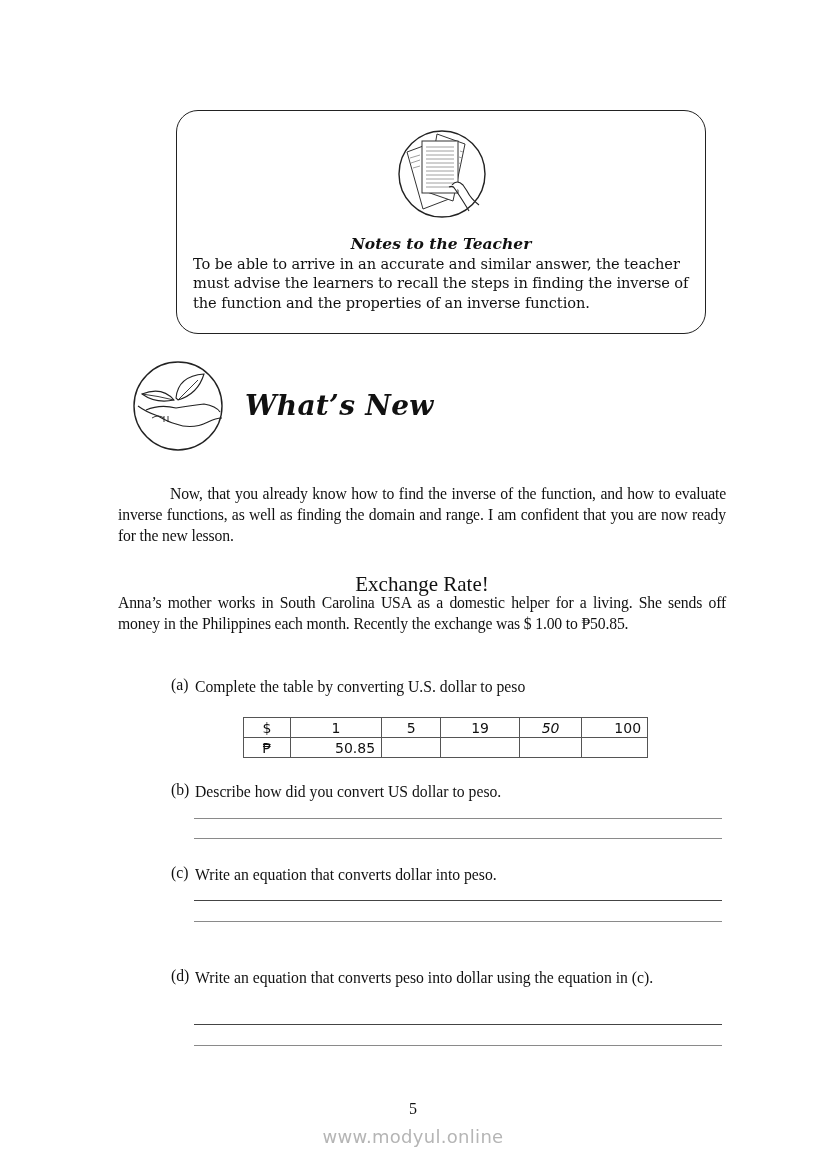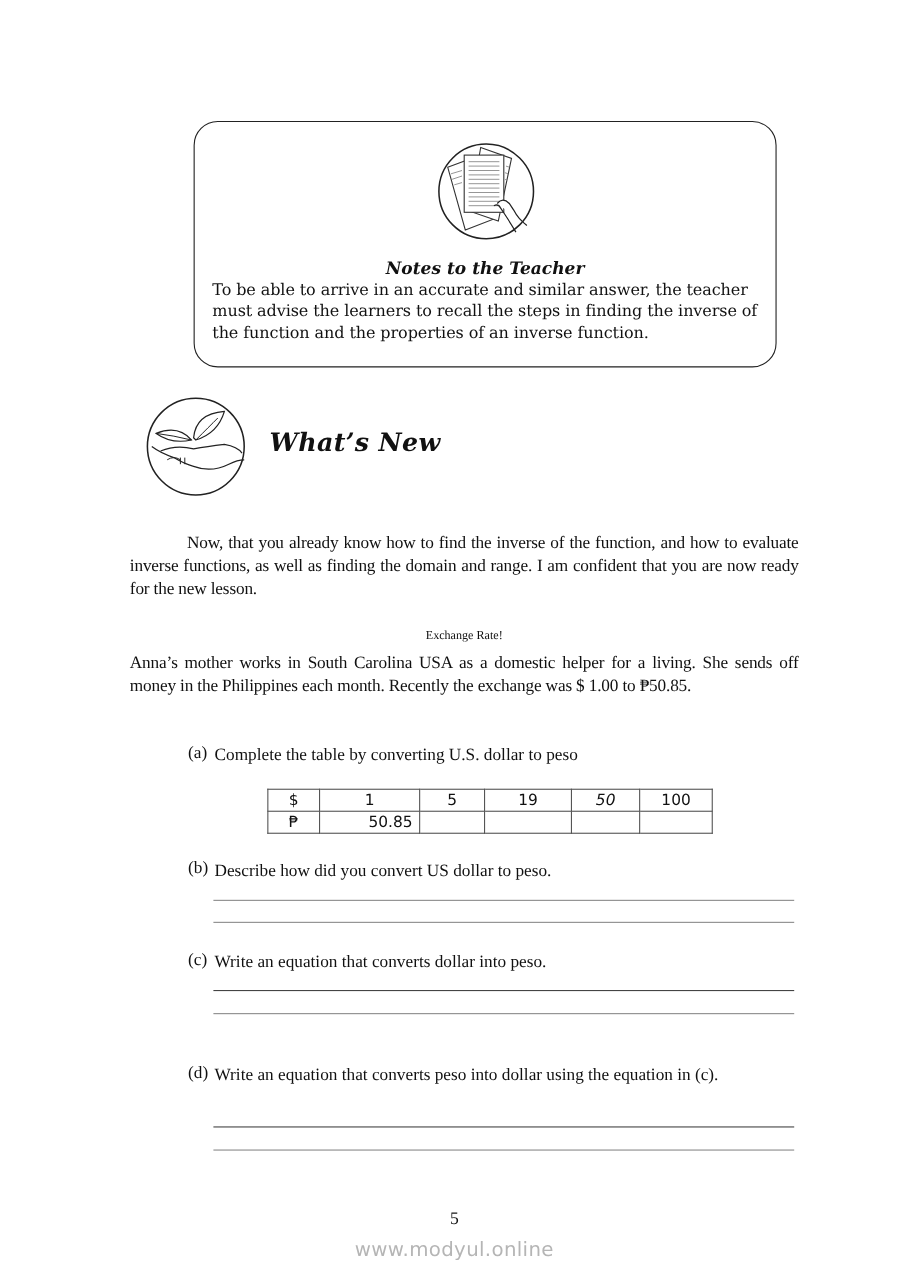--- a/index.html
+++ b/index.html
@@ -7,27 +7,27 @@
          font-family: "DejaVu Serif", "Liberation Serif", serif; color: #111; }
   .abs { position: absolute; }
   .notes-box { left: 176px; top: 110px; width: 530px; height: 224px;
                border: 1.6px solid #222; border-radius: 22px; box-sizing: border-box; }
   .notes-icon { left: 397px; top: 129px; width: 90px; height: 90px; }
   .notes-title { left: 176px; width: 530px; top: 234px; text-align: center;
                  font-weight: bold; font-style: italic; font-size: 15.5px; }
   .notes-body { left: 193px; width: 502px; top: 254px; font-size: 14.6px; line-height: 19.4px;
                 letter-spacing: -0.1px; }
   .new-icon { left: 132px; top: 360px; width: 96px; height: 92px; }
-  .new-title { left: 245px; top: 389px; font-size: 23px; font-weight: bold; font-style: italic;
+  .new-title { left: 245px; top: 389px; font-size: 28px; font-weight: bold; font-style: italic;
                font-family: "DejaVu Serif", serif; letter-spacing: 0.3px; text-align: center; }
   .para { left: 118px; width: 608px; font-size: 14.6px; line-height: 20.8px; letter-spacing: -0.15px;
           font-family: "Liberation Serif", "DejaVu Serif", serif; font-size: 15.7px; }
   .para1 { top: 484px; text-indent: 52px; text-align: justify; }
   .ex-title { left: 118px; width: 608px; top: 572px; text-align: center;
-              font-family: "Liberation Serif", serif; font-size: 11px; }
+              font-family: "Liberation Serif", serif; font-size: 21px; }
   .para2 { top: 593px; text-align: justify; }
   .q { font-family: "Liberation Serif", serif; font-size: 15.7px; }
   .q-label { position: absolute; left: 171px; }
   .q-text { position: absolute; left: 195px; width: 531px; line-height: 21px; text-align: justify; }
   .conv-table { left: 243px; top: 717px; border-collapse: collapse;
                 font-family: "DejaVu Sans", sans-serif; font-size: 14px; }
   .conv-table td { border: 1px solid #555; height: 20px; padding: 0 6px; box-sizing: border-box; }
   .line { position: absolute; left: 194px; width: 528px; height: 0; }
   .line.dark { border-top: 1.3px solid #444; }
   .line.light { border-top: 1.1px solid #8a8a8a; }
@@ -99,21 +99,21 @@
 </div>
 
 <table class="abs conv-table">
   <tbody>
       <tr>
     <td style="width:47px;text-align:center;">$</td>
     <td style="width:67px;text-align:center;">1</td>
     <td style="width:59px;text-align:center;">5</td>
     <td style="width:79px;text-align:center;">19</td>
     <td style="width:62px;text-align:center;font-style:italic;">50</td>
-    <td style="width:66px;text-align:center;">100</td>
+    <td style="width:66px;text-align:right;">100</td>
   </tr>
   <tr>
     <td style="text-align:center;">₱</td>
     <td style="text-align:left;padding-left:44px;">50.85</td>
     <td></td>
     <td></td>
     <td></td>
     <td></td>
   </tr>
 </tbody>

